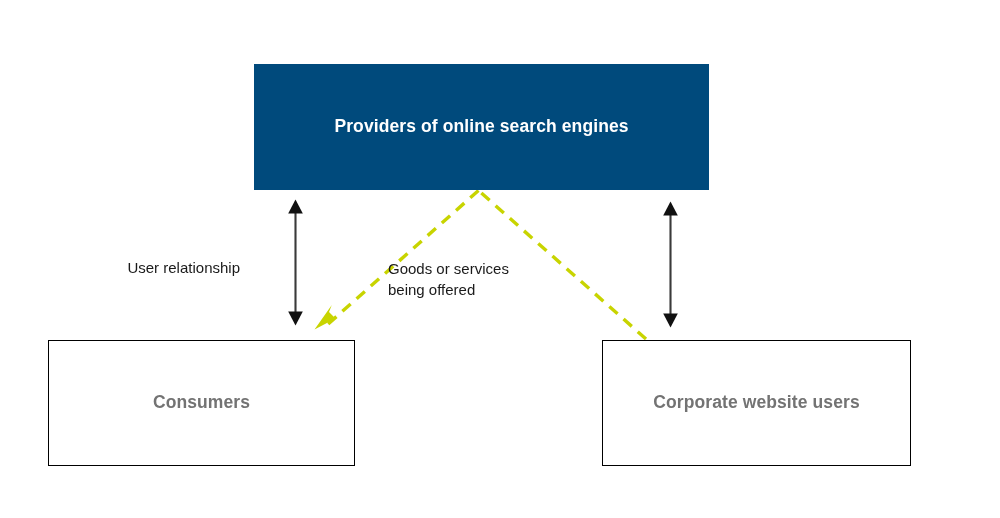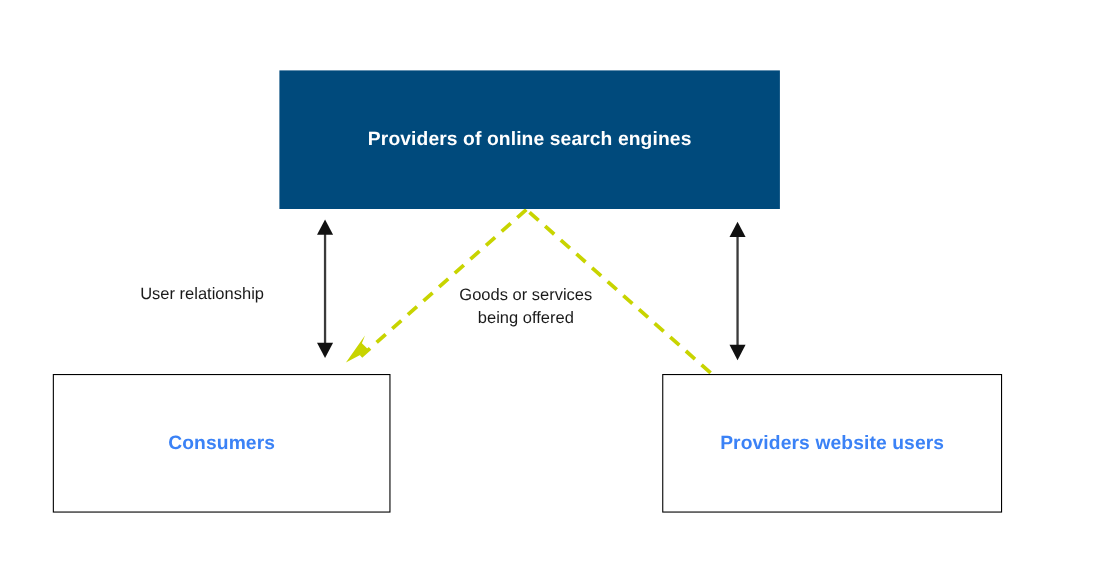--- a/index.html
+++ b/index.html
@@ -55,21 +55,21 @@
   #node-corporate {
     left: 602px;
     top: 340px;
     width: 309px;
     height: 126px;
     background: #ffffff;
     border: 1.6px solid #000000;
   }
   #node-consumers .node-label,
   #node-corporate .node-label {
-    color: #3b82f6;
+    color: #737373;
     font-size: 17.5px;
     font-weight: bold;
     line-height: 1.45;
     letter-spacing: 0.1px;
   }
 
   
   #connectors {
     position: absolute;
     left: 0;
@@ -90,21 +90,20 @@
   #label-user-relationship {
     left: 46px;
     top: 258px;
     width: 194px;
     text-align: right;
   }
   #label-goods {
     left: 388px;
     top: 259px;
     width: 180px;
-    text-align: center;
   }
   #label-user-contractual {
     left: 705px;
     top: 246px;
     width: 240px;
     text-align: left;
   }
 </style>
 </head>
 <body>
@@ -146,21 +145,21 @@
   <div class="node" id="node-providers">
     <span class="node-label">Providers of
 online search engines</span>
   </div>
 
   <div class="node" id="node-consumers">
     <span class="node-label">Consumers</span>
   </div>
 
   <div class="node" id="node-corporate">
-    <span class="node-label">Providers website
+    <span class="node-label">Corporate website
 users</span>
   </div>
 
   <div class="edge-label" id="label-user-relationship">User relationship</div>
 
   <div class="edge-label" id="label-goods">Goods or services
 being offered</div>
 
 
 </div>

